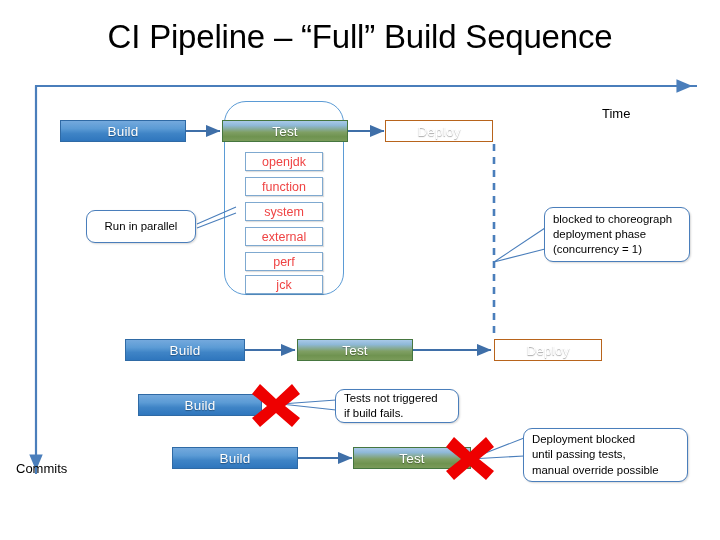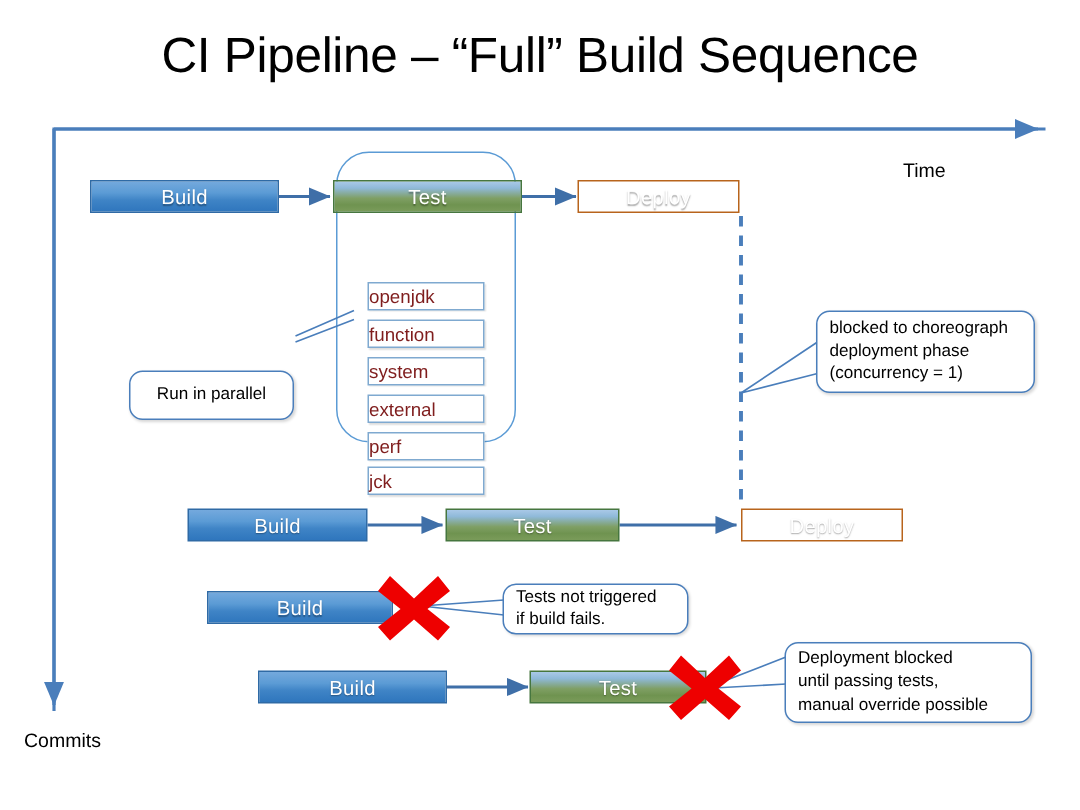--- a/index.html
+++ b/index.html
@@ -46,21 +46,21 @@
     overflow: visible;
   }
 
   .axis-label {
     position: absolute;
     font-size: 13px;
     color: #000000;
     white-space: nowrap;
   }
   #time-label { left: 602px; top: 106px; }
-  #commits-label { left: 16px; top: 486px; }
+  #commits-label { left: 16px; top: 461px; }
 
   
   .stage {
     position: absolute;
     box-sizing: border-box;
     border: 1px solid #2e6da4;
     color: #ffffff;
     font-size: 13.5px;
     display: flex;
     align-items: center;
@@ -92,27 +92,26 @@
     border: 1.6px solid #5b9bd5;
     border-radius: 22px;
     background: #ffffff;
   }
 
   .subtest {
     position: absolute;
     box-sizing: border-box;
     border: 1.3px solid #7fa9d0;
     background: #ffffff;
-    color: #7f1d1d;
+    color: #ef4444;
     font-size: 12.5px;
     display: flex;
     align-items: center;
-    justify-content: flex-start;
+    justify-content: center;
     box-shadow: 1px 1px 1px rgba(0,0,0,0.13);
-    margin-top: 36px;
   }
 
   
   .callout {
     position: absolute;
     box-sizing: border-box;
     border: 1.2px solid #4a7ebb;
     border-radius: 9px;
     background: #ffffff;
     color: #000000;
@@ -235,21 +234,21 @@
   </div>
 
   <svg class="xmark" style="left:249px; top:381px; width:54px; height:48px;" viewBox="0 0 54 48">
     <path d="M11,3 L27,18 L43,3 L51,13 L36,25 L51,37 L43,46 L27,32 L11,46 L3,37 L18,25 L3,13 Z" fill="#ee0000"></path>
   </svg>
 
   <svg class="xmark" style="left:443px; top:434px; width:54px; height:48px;" viewBox="0 0 54 48">
     <path d="M11,3 L27,18 L43,3 L51,13 L36,25 L51,37 L43,46 L27,32 L11,46 L3,37 L18,25 L3,13 Z" fill="#ee0000"></path>
   </svg>
 
-  <div class="callout" id="callout-parallel" style="left:86px; top:210px; width:110px; height:33px;margin-top:37px;">
+  <div class="callout" id="callout-parallel" style="left:86px; top:210px; width:110px; height:33px;">
     <div>Run in parallel</div>
   </div>
 
   <div class="callout" style="left:544px; top:207px; width:146px; height:55px;">
     <div>blocked to choreograph</div>
     <div>deployment phase</div>
     <div>(concurrency = 1)</div>
   </div>
 
   <div class="callout" style="left:523px; top:428px; width:165px; height:54px;">

